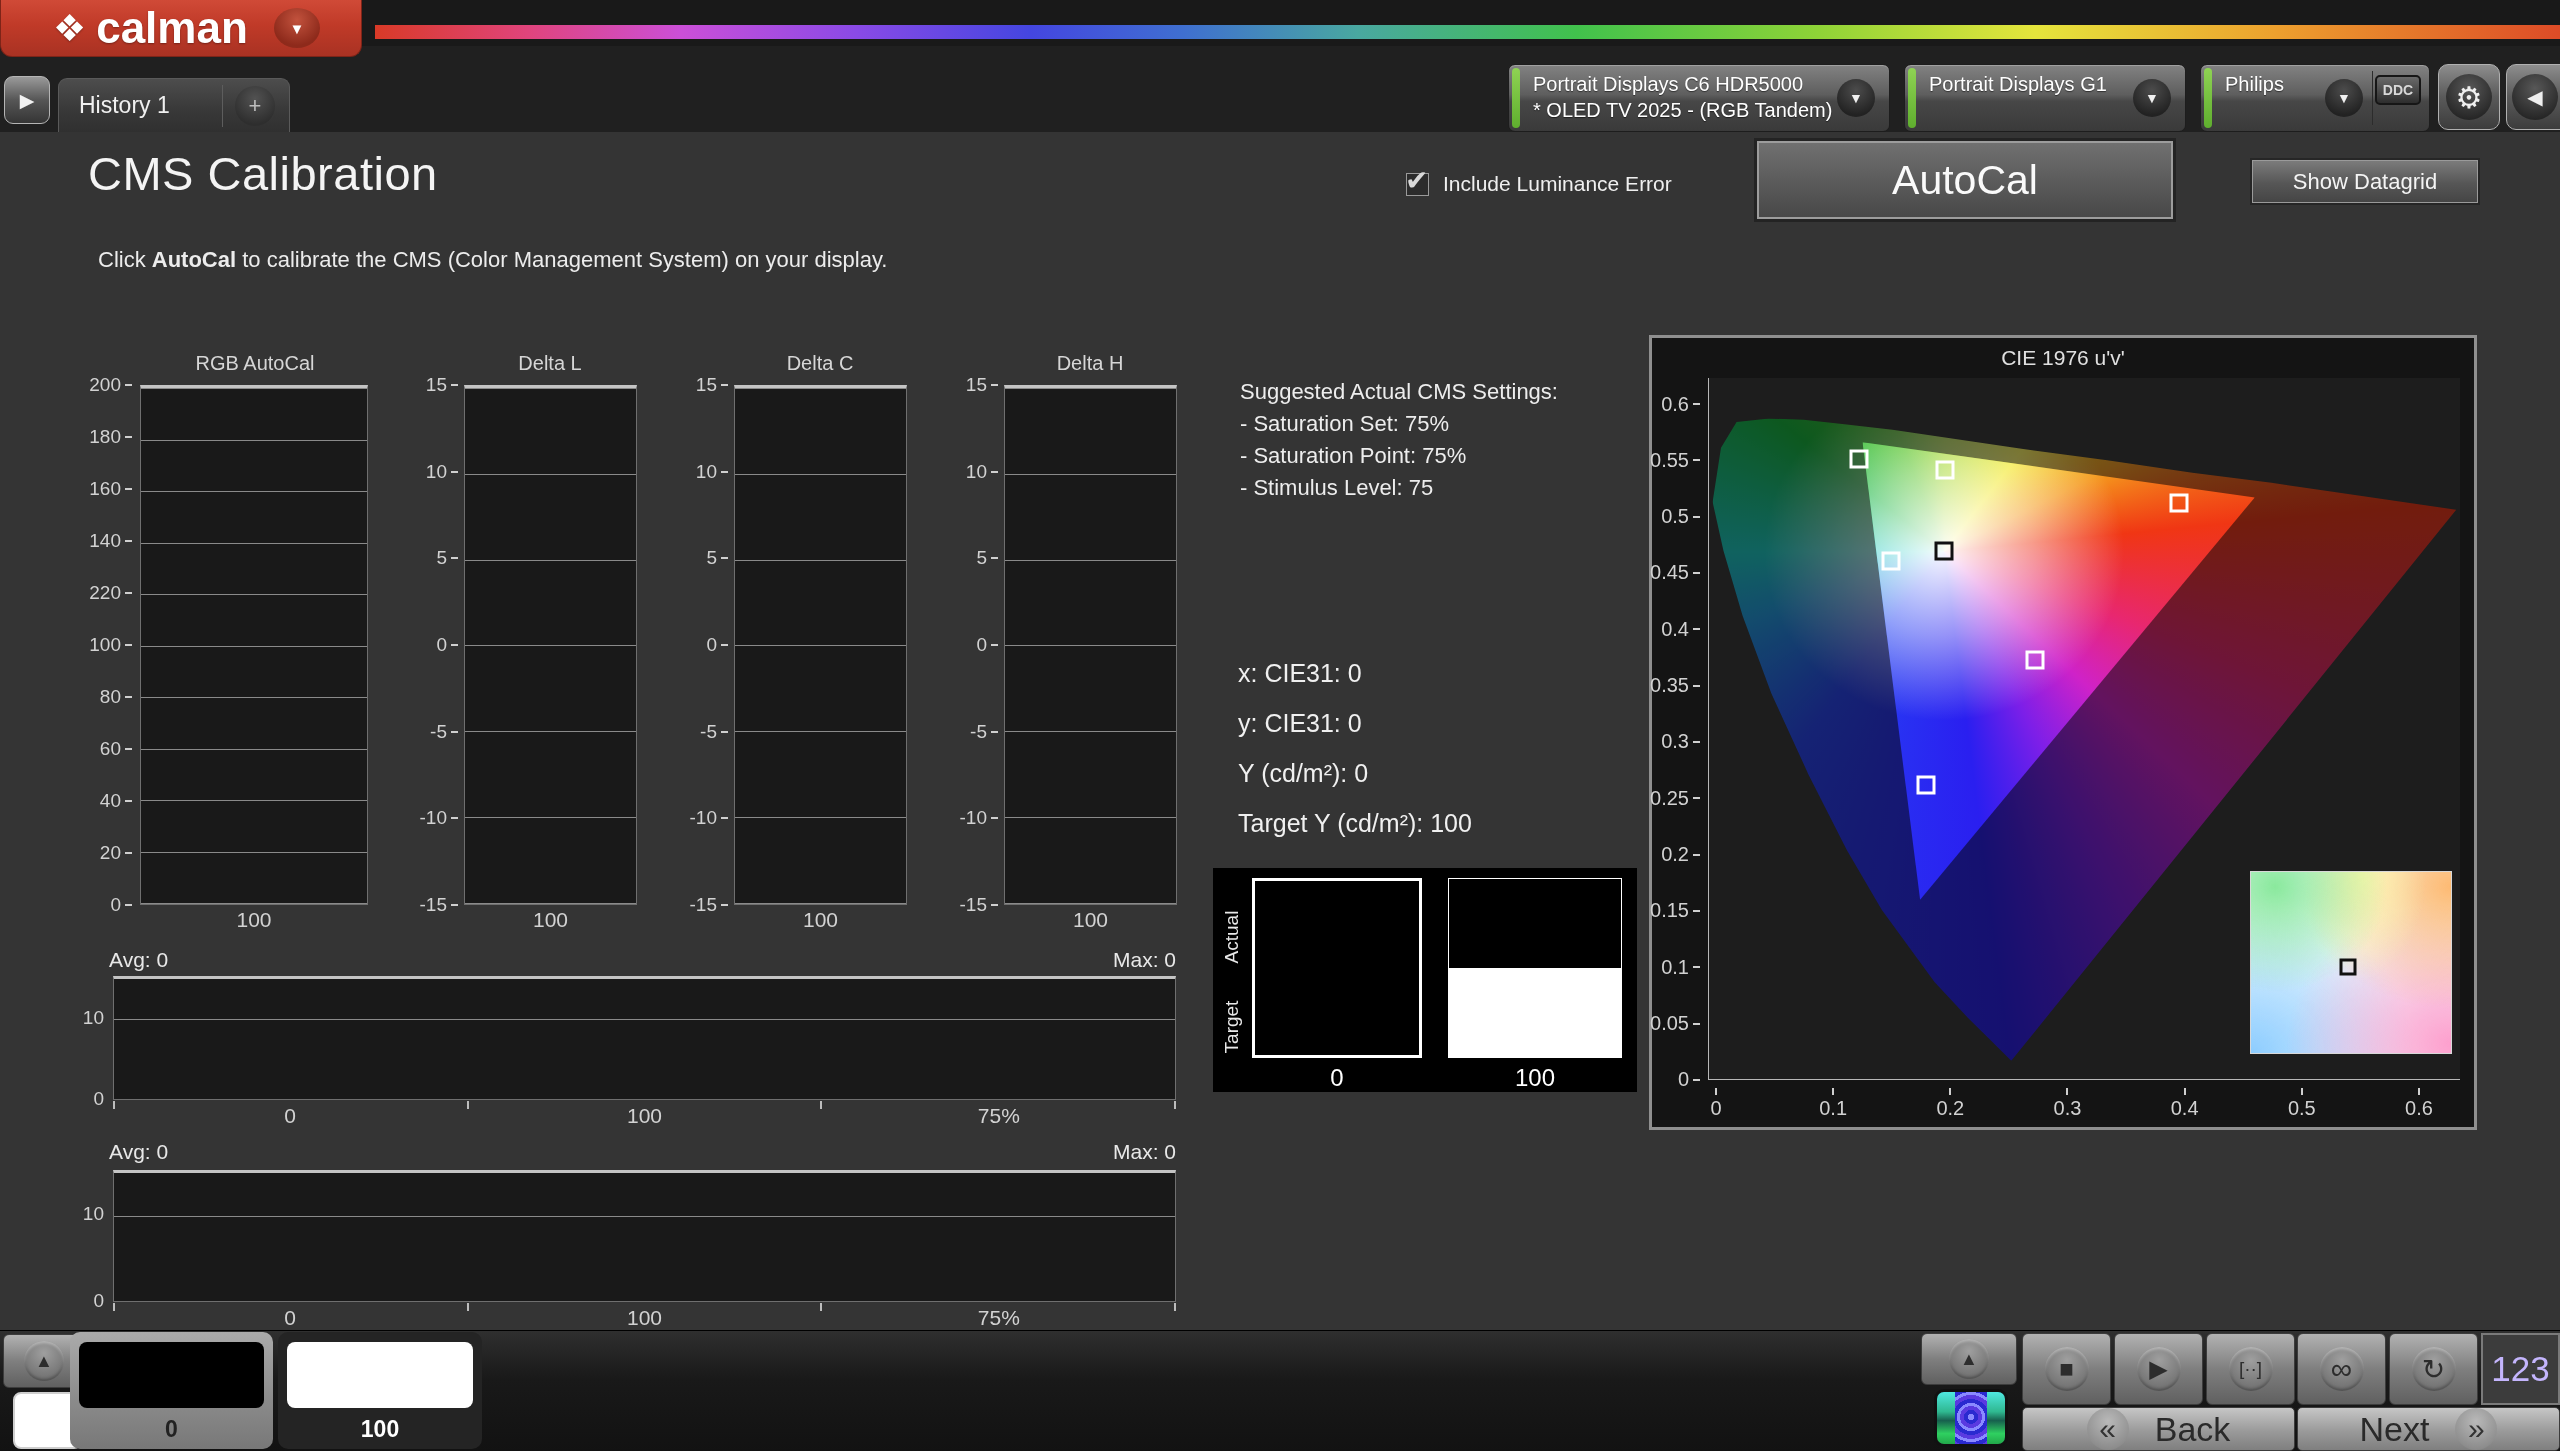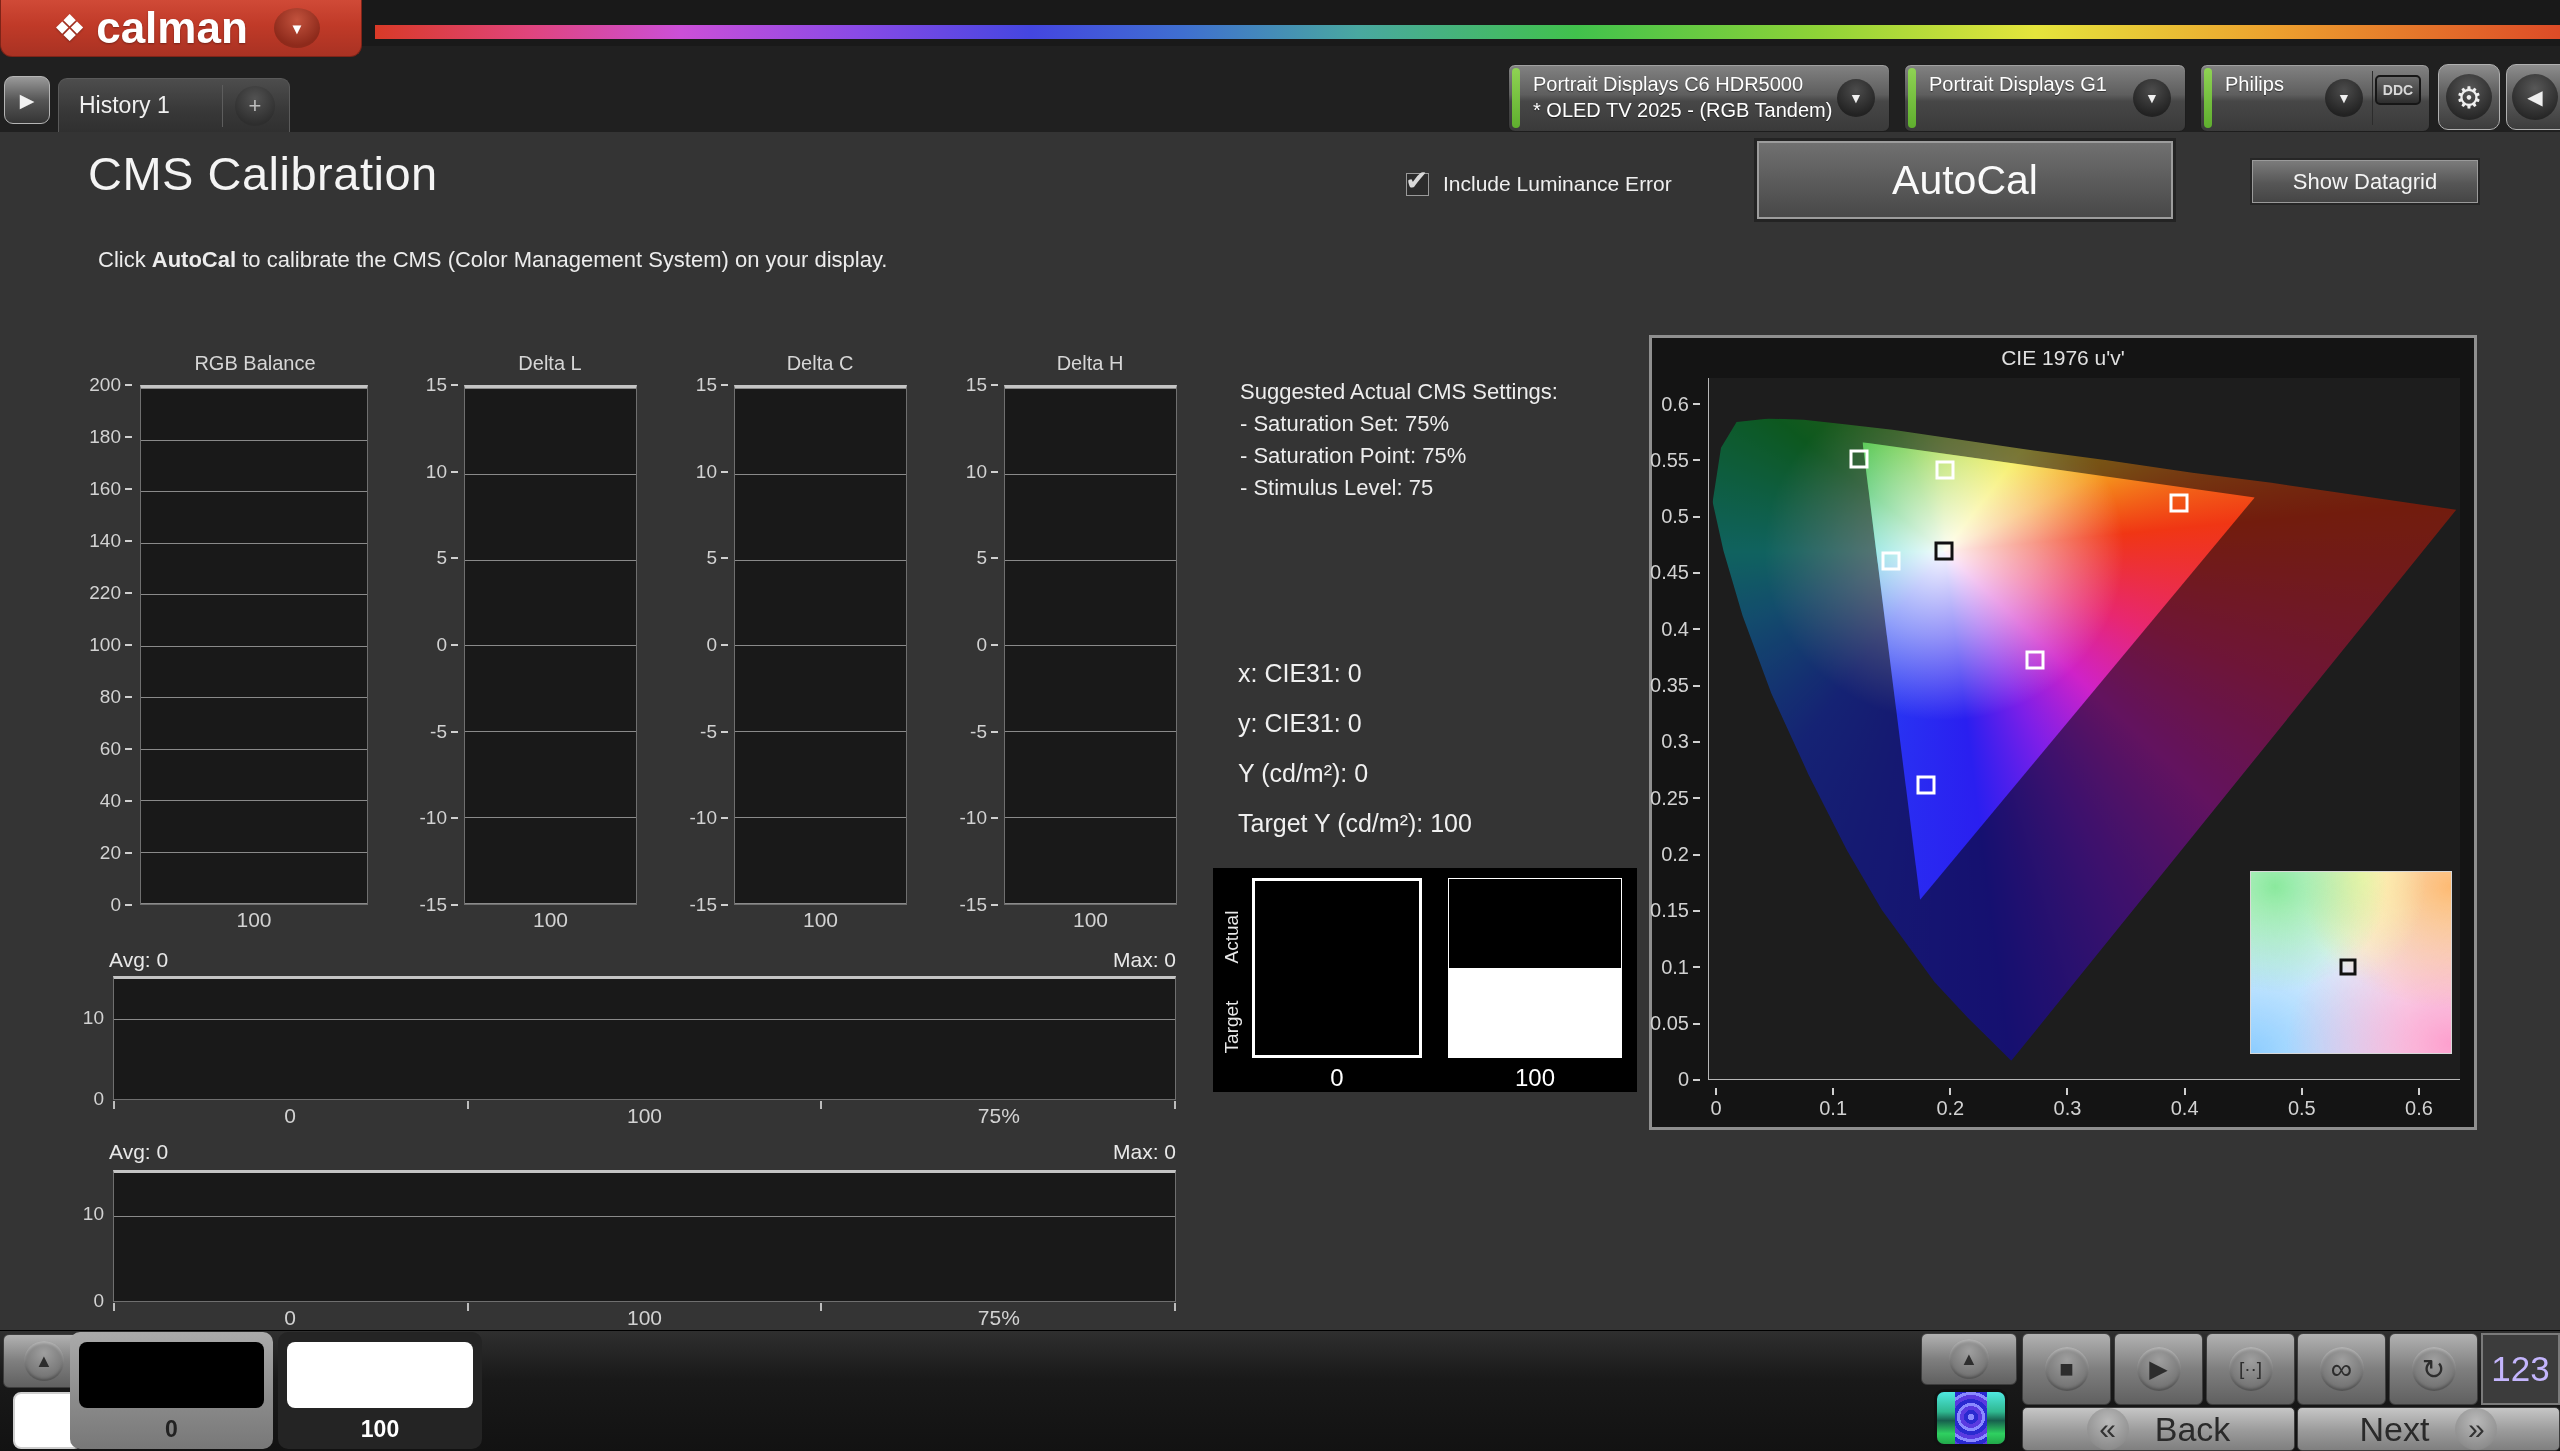--- a/index.html
+++ b/index.html
@@ -333,21 +333,21 @@
       <span class="mark">✔</span>
     </span>
     <span class="chk-label">Include Luminance Error</span>
   </div>
   <div class="abs autocal-btn">AutoCal</div>
   <div class="abs datagrid-btn">Show Datagrid</div>
   <div class="abs instruction">
     <span>Click </span><b>AutoCal</b><span> to calibrate the CMS (Color Management System) on your display.</span>
   </div>
 
-  <div class="abs chart-title" style="left:100px;top:352px;width:310px;">RGB Balance</div>
+  <div class="abs chart-title" style="left:100px;top:352px;width:310px;">RGB AutoCal</div>
   <div class="abs ycol" style="left:72px;top:375px;width:60px;height:540px;">
 
   <div class="ytick">
         <span>200</span>
         <span class="dash"></span>
       </div>
       <div class="ytick">
         <span>180</span>
         <span class="dash"></span>
       </div>

